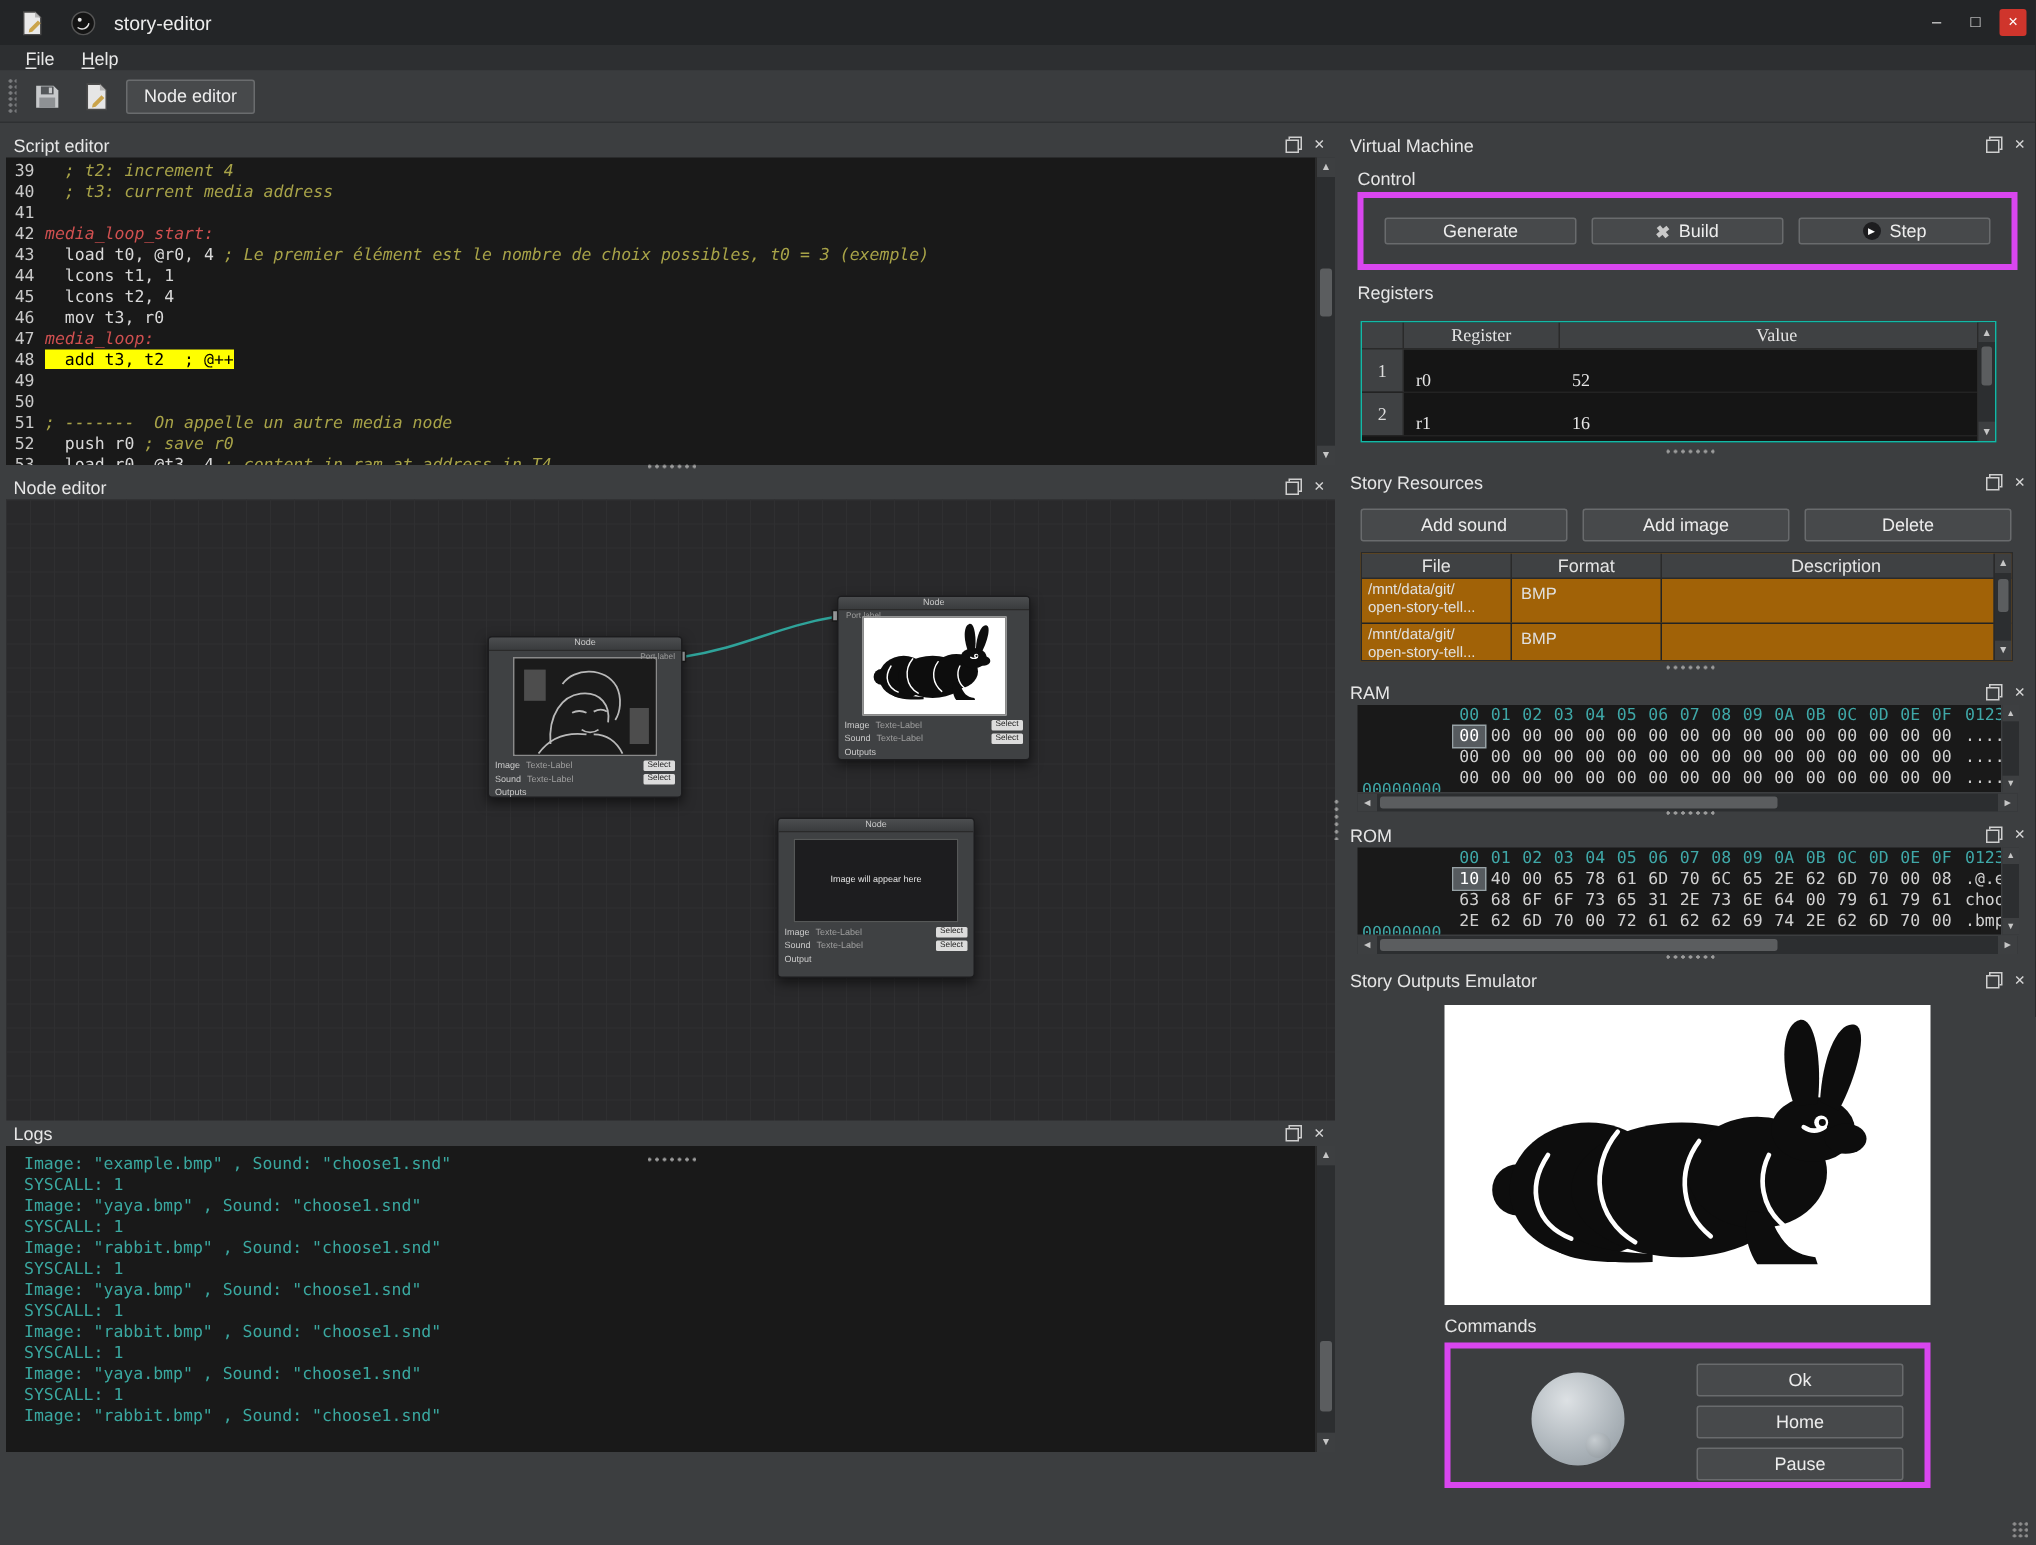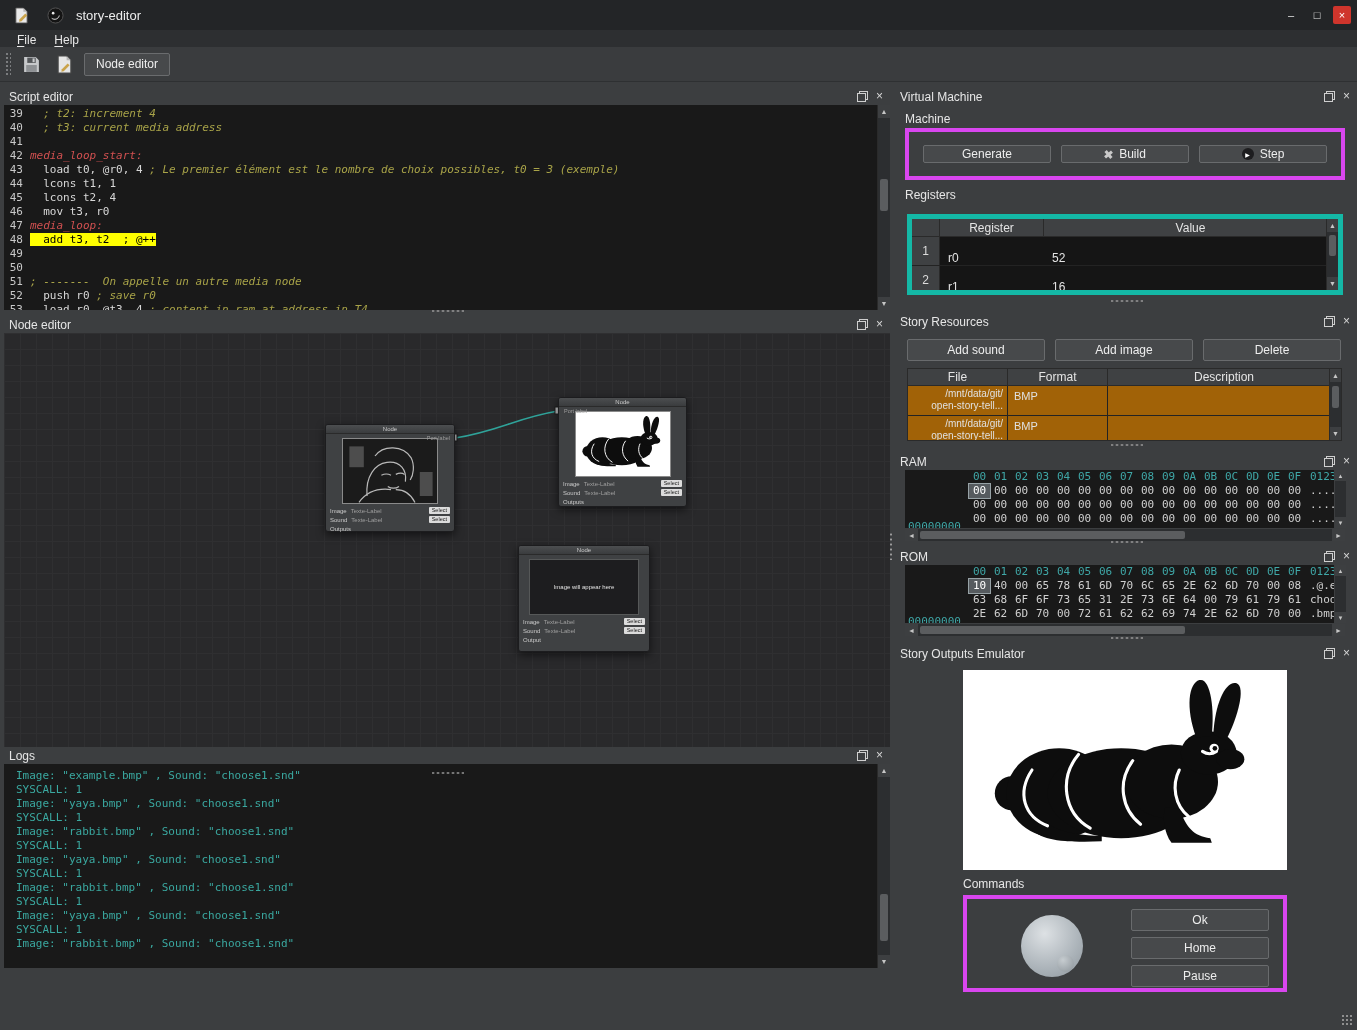--- a/index.html
+++ b/index.html
@@ -108,39 +108,39 @@
   .grp{position:absolute;border:4px solid #d946ef;}
   #lbl-control{left:10px;top:24px;} #grp-control{left:10px;right:12px;top:40px;height:52px;}
   .vm-btns{position:absolute;inset:13px 14px 13px 14px;display:flex;gap:10px;}
   .btn{background:#47494b;border:1px solid #696b6d;border-radius:2px;color:#ededed;font-size:12px;
        display:flex;align-items:center;justify-content:center;gap:6px;flex:1;}
   .hammer{width:9px;height:3px;background:#c9c9c9;position:relative;transform:rotate(-40deg);flex:none;}
   .hammer::after{content:"";position:absolute;left:3px;top:-3px;width:3px;height:9px;background:#c9c9c9;}
   .playcirc{width:12px;height:12px;border-radius:50%;background:#1d1d1f;color:#fff;font-size:6px;
             display:flex;align-items:center;justify-content:center;flex:none;}
   #lbl-registers{left:10px;top:100px;}
-  #reg-table{position:absolute;left:12px;right:14px;top:126px;height:81px;background:#151515;border:5px solid #14b8a6;overflow:hidden;}
+  #reg-table{position:absolute;left:12px;right:26px;top:126px;height:81px;background:#151515;border:1px solid #14b8a6;overflow:hidden;font-family:Liberation Serif, serif;}
   .reg-head{display:grid;grid-template-columns:28px 104px 1fr;height:18px;}
   .reg-h{display:flex;align-items:center;justify-content:center;font-size:12px;color:#e4e4e4;
          background:#3f4143;border-right:1px solid #2a2a2a;border-bottom:1px solid #2a2a2a;}
   .reg-row{display:grid;grid-template-columns:28px 104px 1fr;height:29px;border-bottom:1px solid #232323;}
   .reg-n{background:#3f4143;display:flex;align-items:center;justify-content:center;color:#dcdcdc;
          border-right:1px solid #2a2a2a;font-size:12px;}
   .reg-c{display:flex;align-items:center;padding-left:8px;font-size:12px;color:#e4e4e4;margin-top:13px;}
   #sb-reg{top:0;right:0;bottom:0;width:12px;}
 
   
   #p-res{left:895px;top:313px;width:462px;height:135px;}
   .res-btns{position:absolute;left:12px;right:16px;top:26px;height:22px;display:flex;gap:10px;}
   #res-table{position:absolute;left:12px;right:15px;top:55px;bottom:7px;background:#a16207;border:1px solid #2a2a2a;overflow:hidden;}
   .res-head{display:grid;grid-template-columns:100px 100px 1fr;height:17px;}
   .res-h{display:flex;align-items:center;justify-content:center;font-size:12px;color:#e4e4e4;
          background:#3f4143;border-right:1px solid #2a2a2a;border-bottom:1px solid #2a2a2a;}
   .res-row{display:grid;grid-template-columns:100px 100px 1fr;height:30px;border-bottom:1px solid #232323;}
-  .res-file{font-size:10px;line-height:12px;padding:2px 4px;color:#e0e0e0;border-right:1px solid #232323;text-align:right;}
+  .res-file{font-size:10px;line-height:12px;padding:2px 4px;color:#e0e0e0;border-right:1px solid #232323;}
   .res-fmt{font-size:11px;padding:4px 6px;color:#e0e0e0;border-right:1px solid #232323;}
   #sb-res{top:0;right:0;bottom:0;width:12px;}
 
   
   #p-ram{left:895px;top:453px;width:462px;height:92px;}
   #p-rom{left:895px;top:548px;width:462px;height:93px;}
   .hexwrap{position:absolute;left:10px;right:23px;top:17px;height:58px;background:#191919;overflow:hidden;
            font:11px/14px "DejaVu Sans Mono",monospace;}
   .hex-row{height:14px;display:flex;white-space:pre;}
   .hex-addr{width:64px;flex:none;color:#3fa7a7;padding-left:3px;margin-top:36px;}
@@ -400,21 +400,21 @@
   </div>
 
   <div class="dock" id="p-vm">
     <div class="dock-title">
       <span>Virtual Machine</span>
       <span class="dock-icons">
         <span class="ic-float"></span>
         <span class="ic-close">×</span>
       </span>
     </div>
-    <span class="grp-label" id="lbl-control">Machine</span>
+    <span class="grp-label" id="lbl-control">Control</span>
     <div class="grp" id="grp-control">
       <div class="vm-btns">
         <span class="btn">
             <span>Generate</span>
           </span>
         <span class="btn">
             <span class="hammer"></span>
             <span>Build</span>
           </span>
         <span class="btn">

